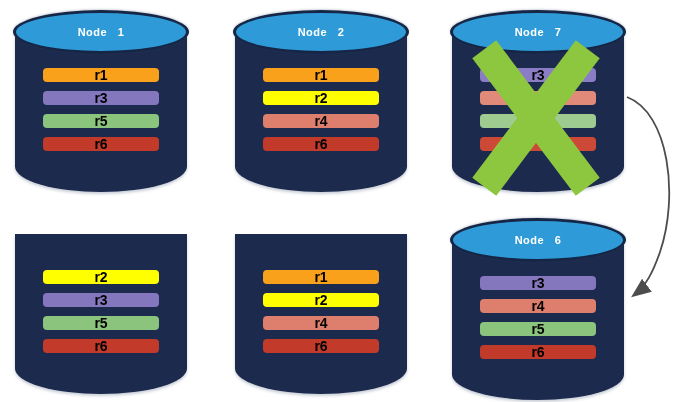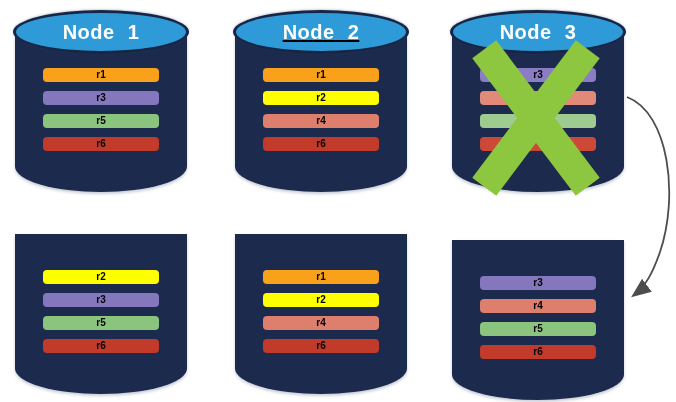--- a/index.html
+++ b/index.html
@@ -13,30 +13,30 @@
     z-index:1;
   }
   .cyl-top{
     position:absolute;left:0;right:0;top:0;height:44px;
     border-radius:50%;border:3px solid;
     display:flex;align-items:center;justify-content:center;
     box-shadow:0 -1px 2px rgba(160,170,185,.5);
     z-index:2;box-sizing:border-box;
   }
   .node-title{
-    font-weight:bold;font-size:20px;color:#ffffff;
+    font-weight:bold;font-size:11px;color:#ffffff;
     word-spacing:7px;letter-spacing:.5px;
   }
   .bars{
     position:absolute;left:30px;right:30px;top:58px;
     display:flex;flex-direction:column;gap:9px;z-index:3;
   }
   .bar{
     height:14px;border-radius:4px;text-align:center;
-    font-weight:bold;font-size:10px;line-height:14px;color:#000000;
+    font-weight:bold;font-size:14px;line-height:14px;color:#000000;
   }
 
   .x-mark{position:absolute;left:34px;top:40px;width:104px;height:136px;z-index:4;}
   .x-stroke{position:absolute;left:50%;top:50%;width:30px;height:172px;}
   .x-stroke.s1{transform:translate(-50%,-50%) rotate(37deg);}
   .x-stroke.s2{transform:translate(-50%,-50%) rotate(-37deg);}
 
   .arrow-layer{position:absolute;inset:0;z-index:5;pointer-events:none;}
 </style>
 </head>
@@ -52,35 +52,35 @@
     <div class="bars">
       <div class="bar" style="background-color: rgb(249, 161, 27);">r1</div>
       <div class="bar" style="background-color: rgb(133, 119, 190);">r3</div>
       <div class="bar" style="background-color: rgb(139, 196, 125);">r5</div>
       <div class="bar" style="background-color: rgb(193, 58, 42);">r6</div>
     </div>
   </div>
 
   <div class="node" style="left:233px;top:10px;">
     <div class="cyl-body" style="background-color: rgb(27, 42, 77);"></div>
-    <div class="cyl-top" style="background-color: rgb(46, 155, 216); border-color: rgb(21, 38, 71); text-decoration: underline;">
+    <div class="cyl-top" style="background-color: rgb(46, 155, 216); border-color: rgb(21, 38, 71);">
       <span class="node-title">Node 2</span>
     </div>
     <div class="bars">
       <div class="bar" style="background-color: rgb(249, 161, 27);">r1</div>
       <div class="bar" style="background-color: rgb(255, 255, 0);">r2</div>
       <div class="bar" style="background-color: rgb(221, 127, 108);">r4</div>
       <div class="bar" style="background-color: rgb(193, 58, 42);">r6</div>
     </div>
   </div>
 
   <div class="node" style="left:450px;top:10px;">
     <div class="cyl-body" style="background-color: rgb(27, 42, 77);"></div>
     <div class="cyl-top" style="background-color: rgb(46, 155, 216); border-color: rgb(21, 38, 71);">
-      <span class="node-title">Node 3</span>
+      <span class="node-title">Node 7</span>
     </div>
     <div class="bars">
       <div class="bar" style="background-color: rgb(139, 124, 198);">r3</div>
       <div class="bar" style="background-color: rgb(226, 138, 121);"></div>
       <div class="bar" style="background-color: rgb(158, 204, 144);"></div>
       <div class="bar" style="background-color: rgb(205, 73, 55);"></div>
     </div>
     <div class="x-mark">
       <div class="x-stroke s1" style="background-color: rgb(141, 198, 63);"></div>
       <div class="x-stroke s2" style="background-color: rgb(141, 198, 63);"></div>
@@ -102,20 +102,23 @@
     <div class="bars">
       <div class="bar" style="background-color: rgb(249, 161, 27);">r1</div>
       <div class="bar" style="background-color: rgb(255, 255, 0);">r2</div>
       <div class="bar" style="background-color: rgb(221, 127, 108);">r4</div>
       <div class="bar" style="background-color: rgb(193, 58, 42);">r6</div>
     </div>
   </div>
 
   <div class="node" style="left:450px;top:218px;">
     <div class="cyl-body" style="background-color: rgb(27, 42, 77);"></div>
+    <div class="cyl-top" style="background-color: rgb(46, 155, 216); border-color: rgb(21, 38, 71);">
+      <span class="node-title">Node 6</span>
+    </div>
     <div class="bars">
       <div class="bar" style="background-color: rgb(133, 119, 190);">r3</div>
       <div class="bar" style="background-color: rgb(221, 127, 108);">r4</div>
       <div class="bar" style="background-color: rgb(139, 196, 125);">r5</div>
       <div class="bar" style="background-color: rgb(193, 58, 42);">r6</div>
     </div>
   </div>
 
   <svg class="arrow-layer" width="676" height="402" viewBox="0 0 676 402">
     <defs>

